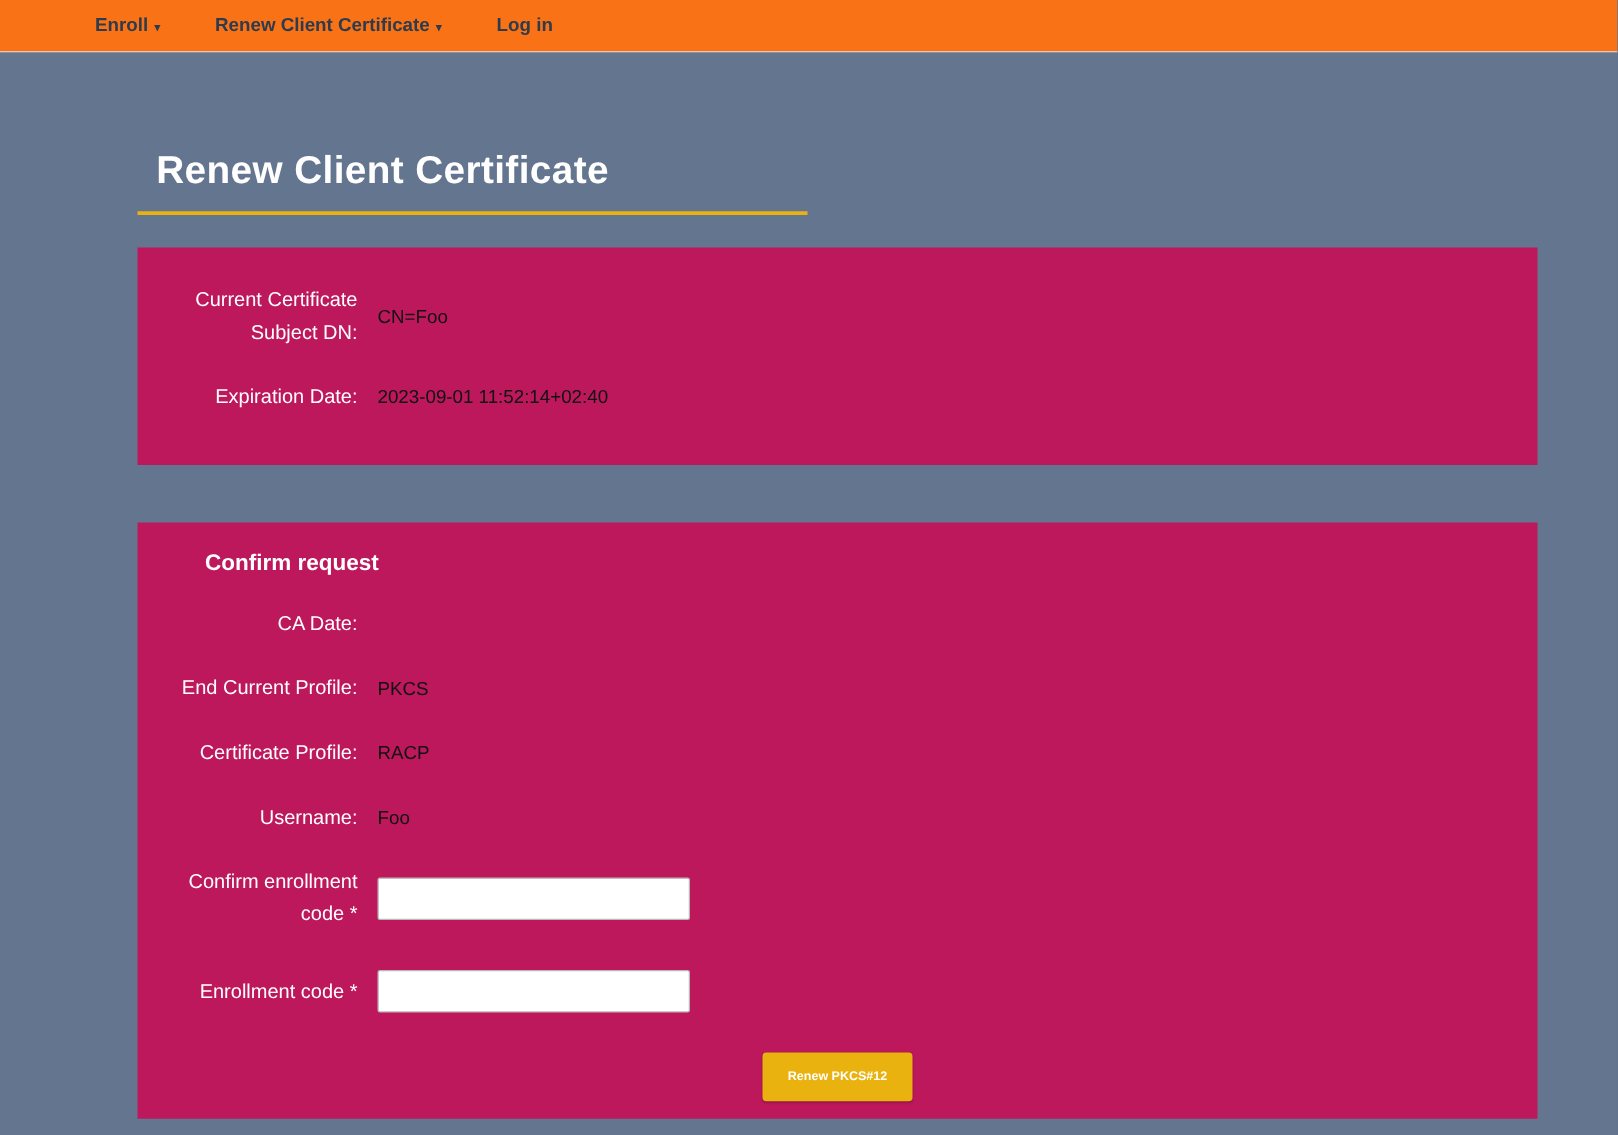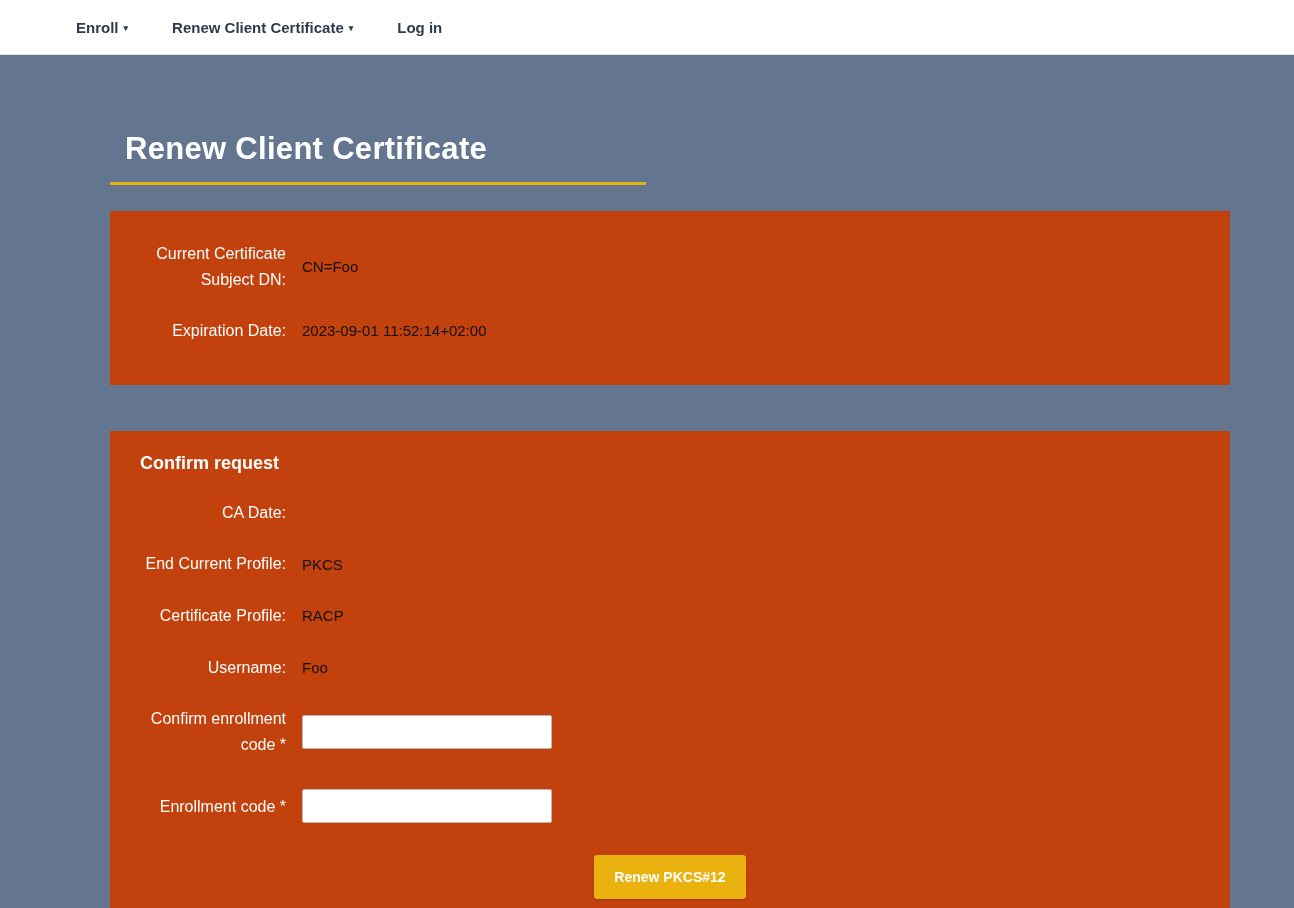--- a/index.html
+++ b/index.html
@@ -5,22 +5,22 @@
   * { box-sizing: border-box; margin: 0; padding: 0; }
   html, body { width: 1294px; height: 908px; }
   body {
     font-family: "Liberation Sans", sans-serif;
     background: #64758f;
     overflow: hidden;
   }
 
   
   .topnav {
-    height: 55px;
-    background: #ffffff;
+    height: 42px;
+    background: #f97316;
     display: flex;
     align-items: center;
     padding-left: 76px;
     gap: 44px;
     border-bottom: 1px solid #e2e2e2;
   }
   .nav-item {
     font-size: 15px;
     font-weight: bold;
     color: #2d3b4d;
@@ -58,36 +58,37 @@
   }
   .title-underline {
     margin-top: 15px;
     width: 536px;
     height: 3px;
     background: #eab20e;
   }
 
   
   .panel {
-    background: #c2410c;
+    background: #be185d;
     width: 100%;
   }
   .panel-1 {
     margin-top: 26px;
     padding: 30px 30px 26px 30px;
   }
   .panel-2 {
     margin-top: 46px;
     padding: 22px 30px 30px 30px;
   }
   .panel-heading {
     color: #ffffff;
     font-size: 18px;
     font-weight: bold;
     margin-bottom: 26px;
+    margin-left: 24px;
   }
 
   .form-row {
     display: grid;
     grid-template-columns: 146px 1fr;
     column-gap: 16px;
     align-items: center;
     margin-bottom: 26px;
   }
   .form-row:last-child { margin-bottom: 15px; }
@@ -117,21 +118,21 @@
   .button-row {
     display: flex;
     justify-content: center;
     margin-top: 16px;
     margin-bottom: 4px;
   }
   .primary-button {
     background: #eab20e;
     color: #ffffff;
     font-weight: bold;
-    font-size: 14px;
+    font-size: 10px;
     border: none;
     border-radius: 3px;
     padding: 14px 20px;
     cursor: pointer;
     font-family: "Liberation Sans", sans-serif;
     box-shadow: 0 1px 2px rgba(0,0,0,0.2);
   }
 </style>
 </head>
 <body>
@@ -158,21 +159,21 @@
       <div class="title-underline"></div>
     </div>
 
     <section class="panel panel-1">
       <div class="form-row">
         <div class="row-label">Current Certificate Subject DN:</div>
         <div class="row-value">CN=Foo</div>
       </div>
       <div class="form-row">
         <div class="row-label">Expiration Date:</div>
-        <div class="row-value">2023-09-01 11:52:14+02:00</div>
+        <div class="row-value">2023-09-01 11:52:14+02:40</div>
       </div>
     </section>
 
     <section class="panel panel-2">
       <h2 class="panel-heading">Confirm request</h2>
 
       <div class="form-row">
         <div class="row-label">CA Date:</div>
       </div>
 

